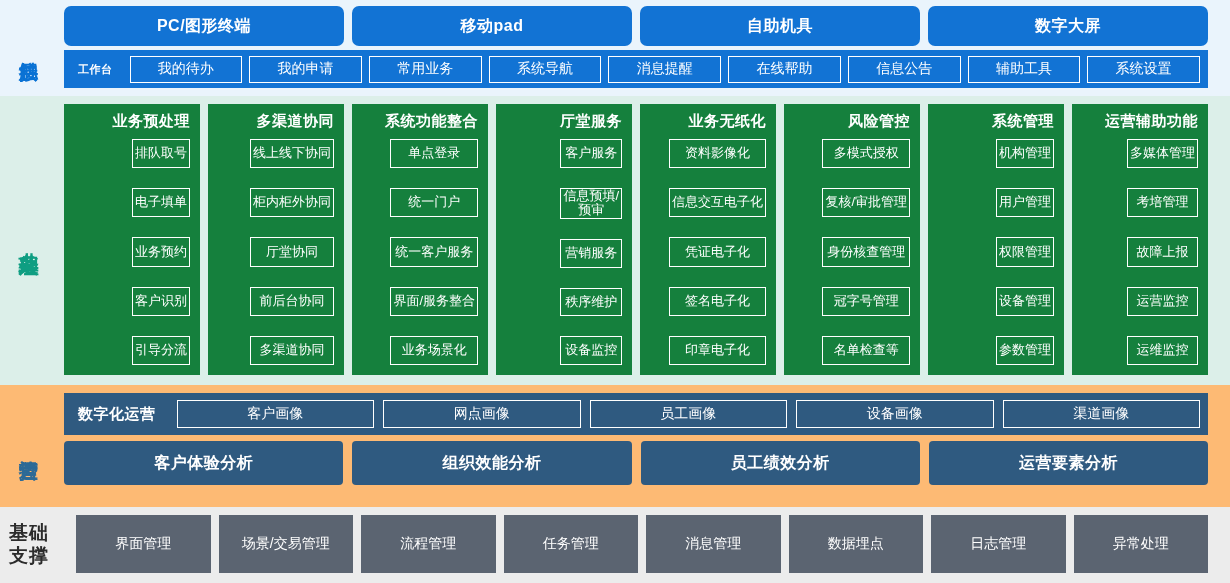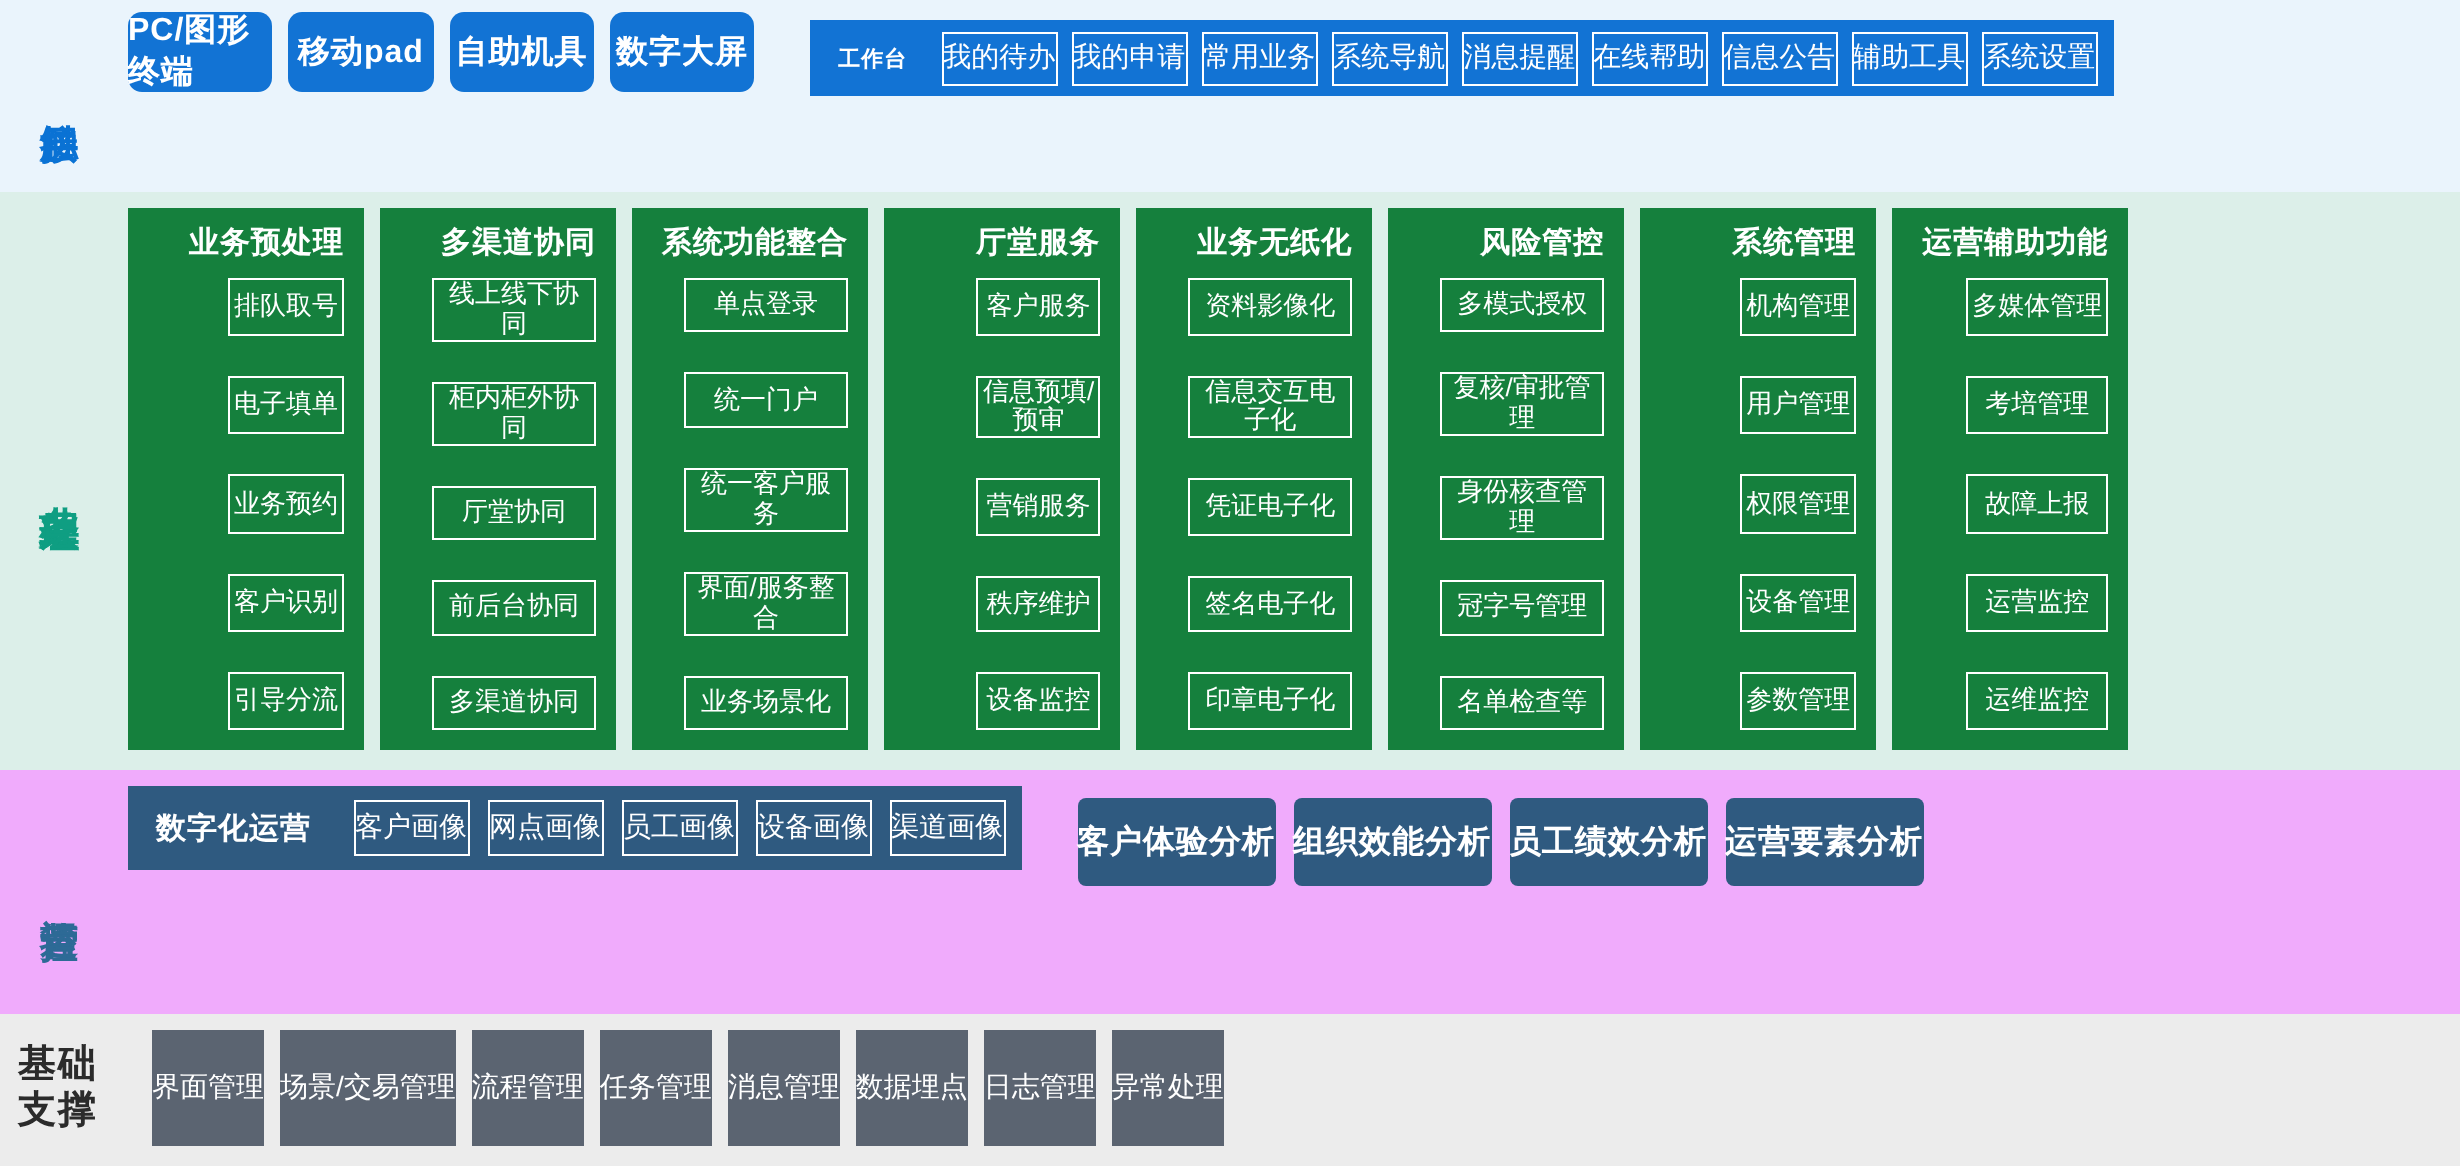--- a/index.html
+++ b/index.html
@@ -41,20 +41,21 @@
 
   .layer-label.vertical {
     writing-mode: vertical-rl;
     text-orientation: upright;
   }
 
   .layer-body {
     flex: 1 1 auto;
     min-width: 0;
     display: flex;
+    flex-direction: column;
   }
 
   
   .layer-contact {
     background: #eaf4fc;
     height: 96px;
     padding: 6px 0 8px 0;
   }
   .layer-contact .layer-label { color: #0a72d4; }
 
@@ -153,21 +154,21 @@
     align-items: center;
     justify-content: center;
     text-align: center;
     line-height: 1.15;
     padding: 0 2px;
     white-space: pre-line;
   }
 
   
   .layer-ops {
-    background: #f0abfc;
+    background: #fdba74;
     height: 122px;
     padding: 8px 0 8px 0;
   }
   .layer-ops .layer-label { color: #2d6a96; }
 
   .ops-row1 {
     display: flex;
     align-items: center;
     gap: 9px;
     margin: 0 22px 0 6px;

